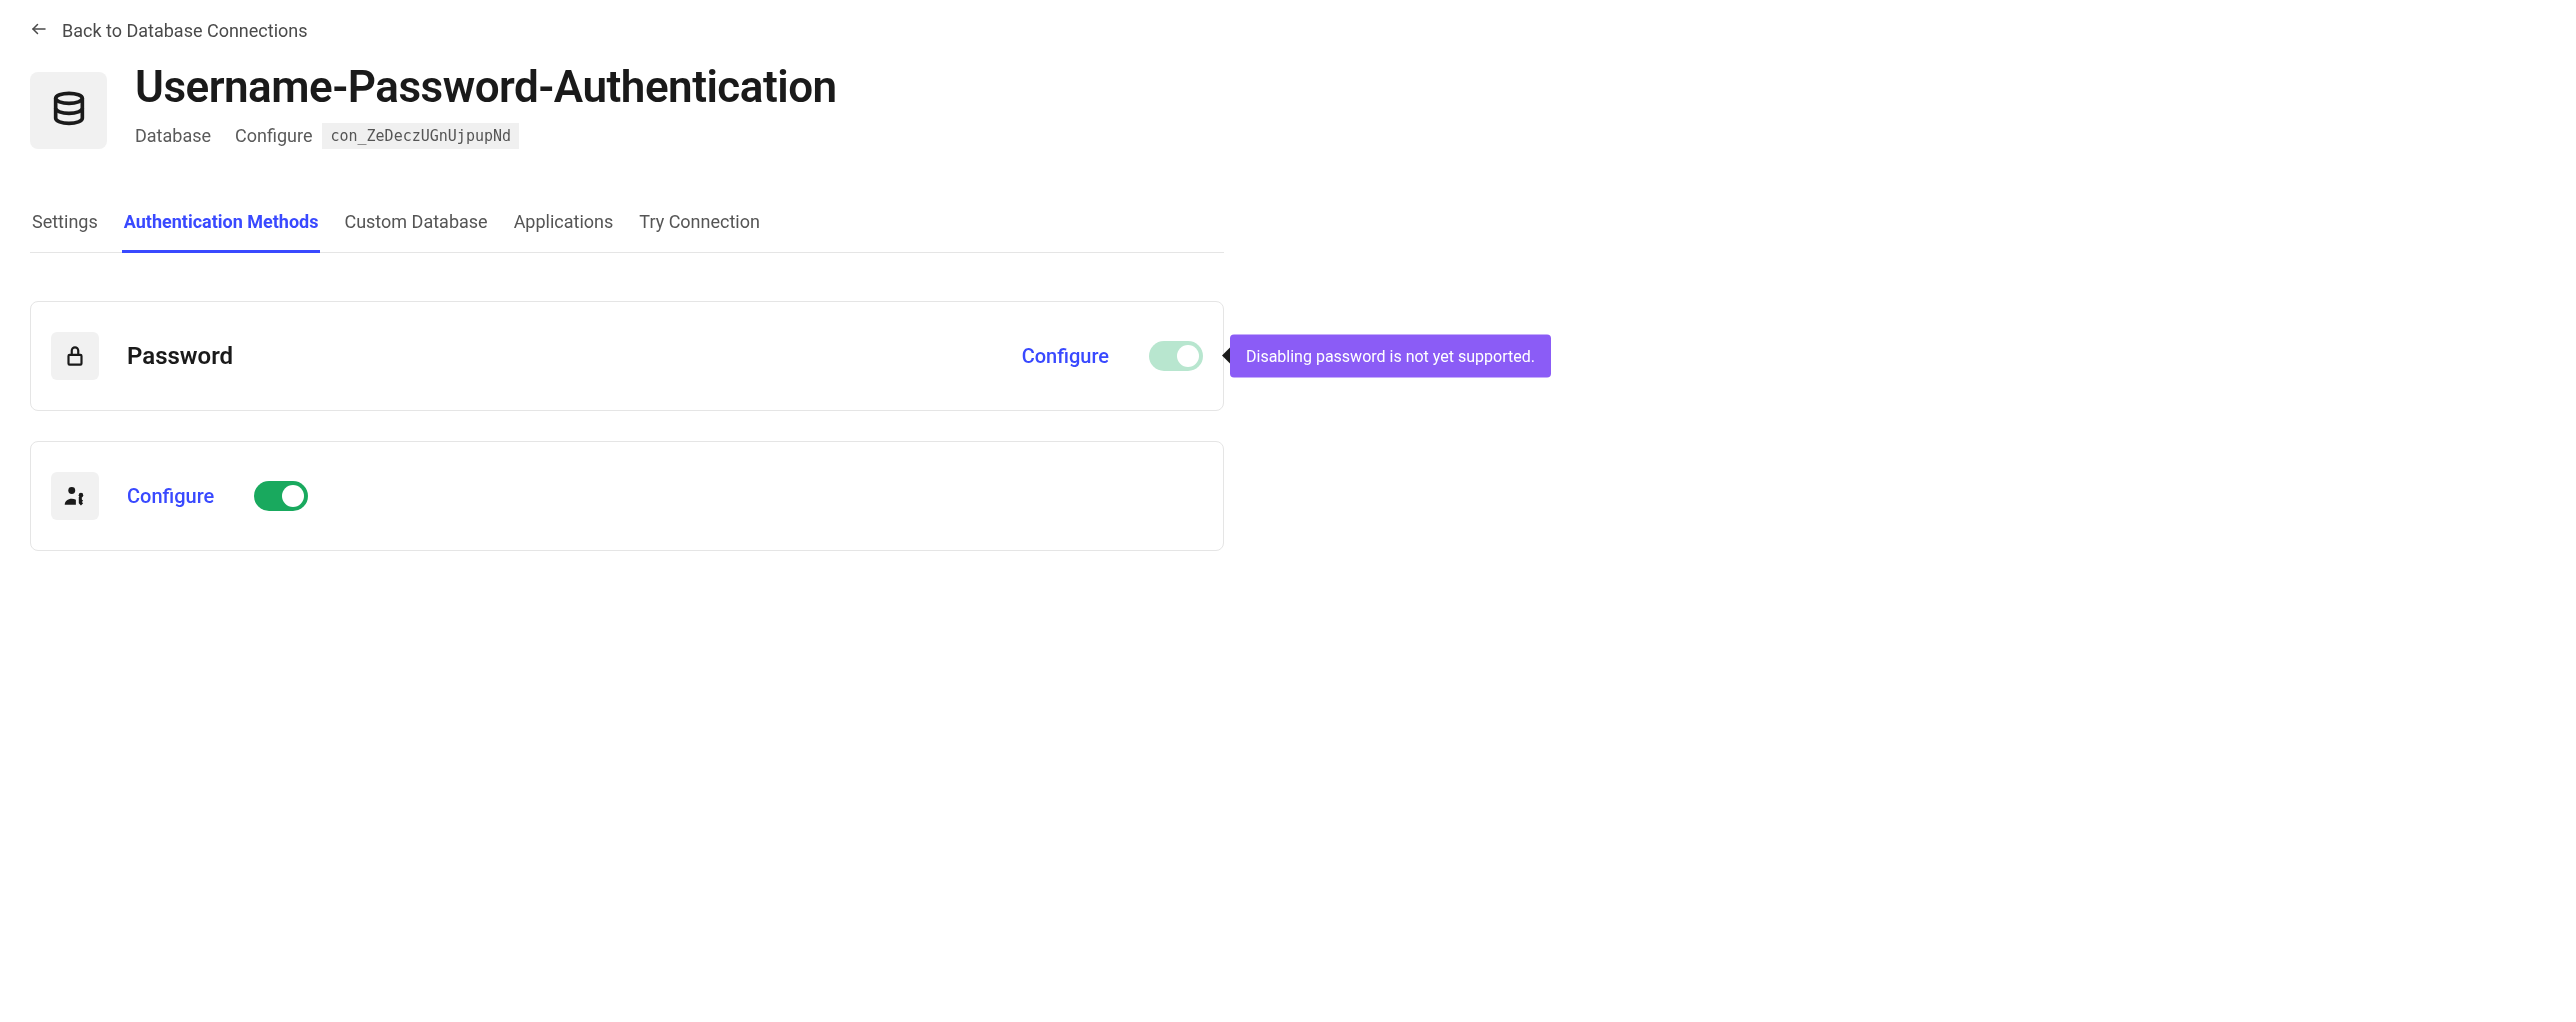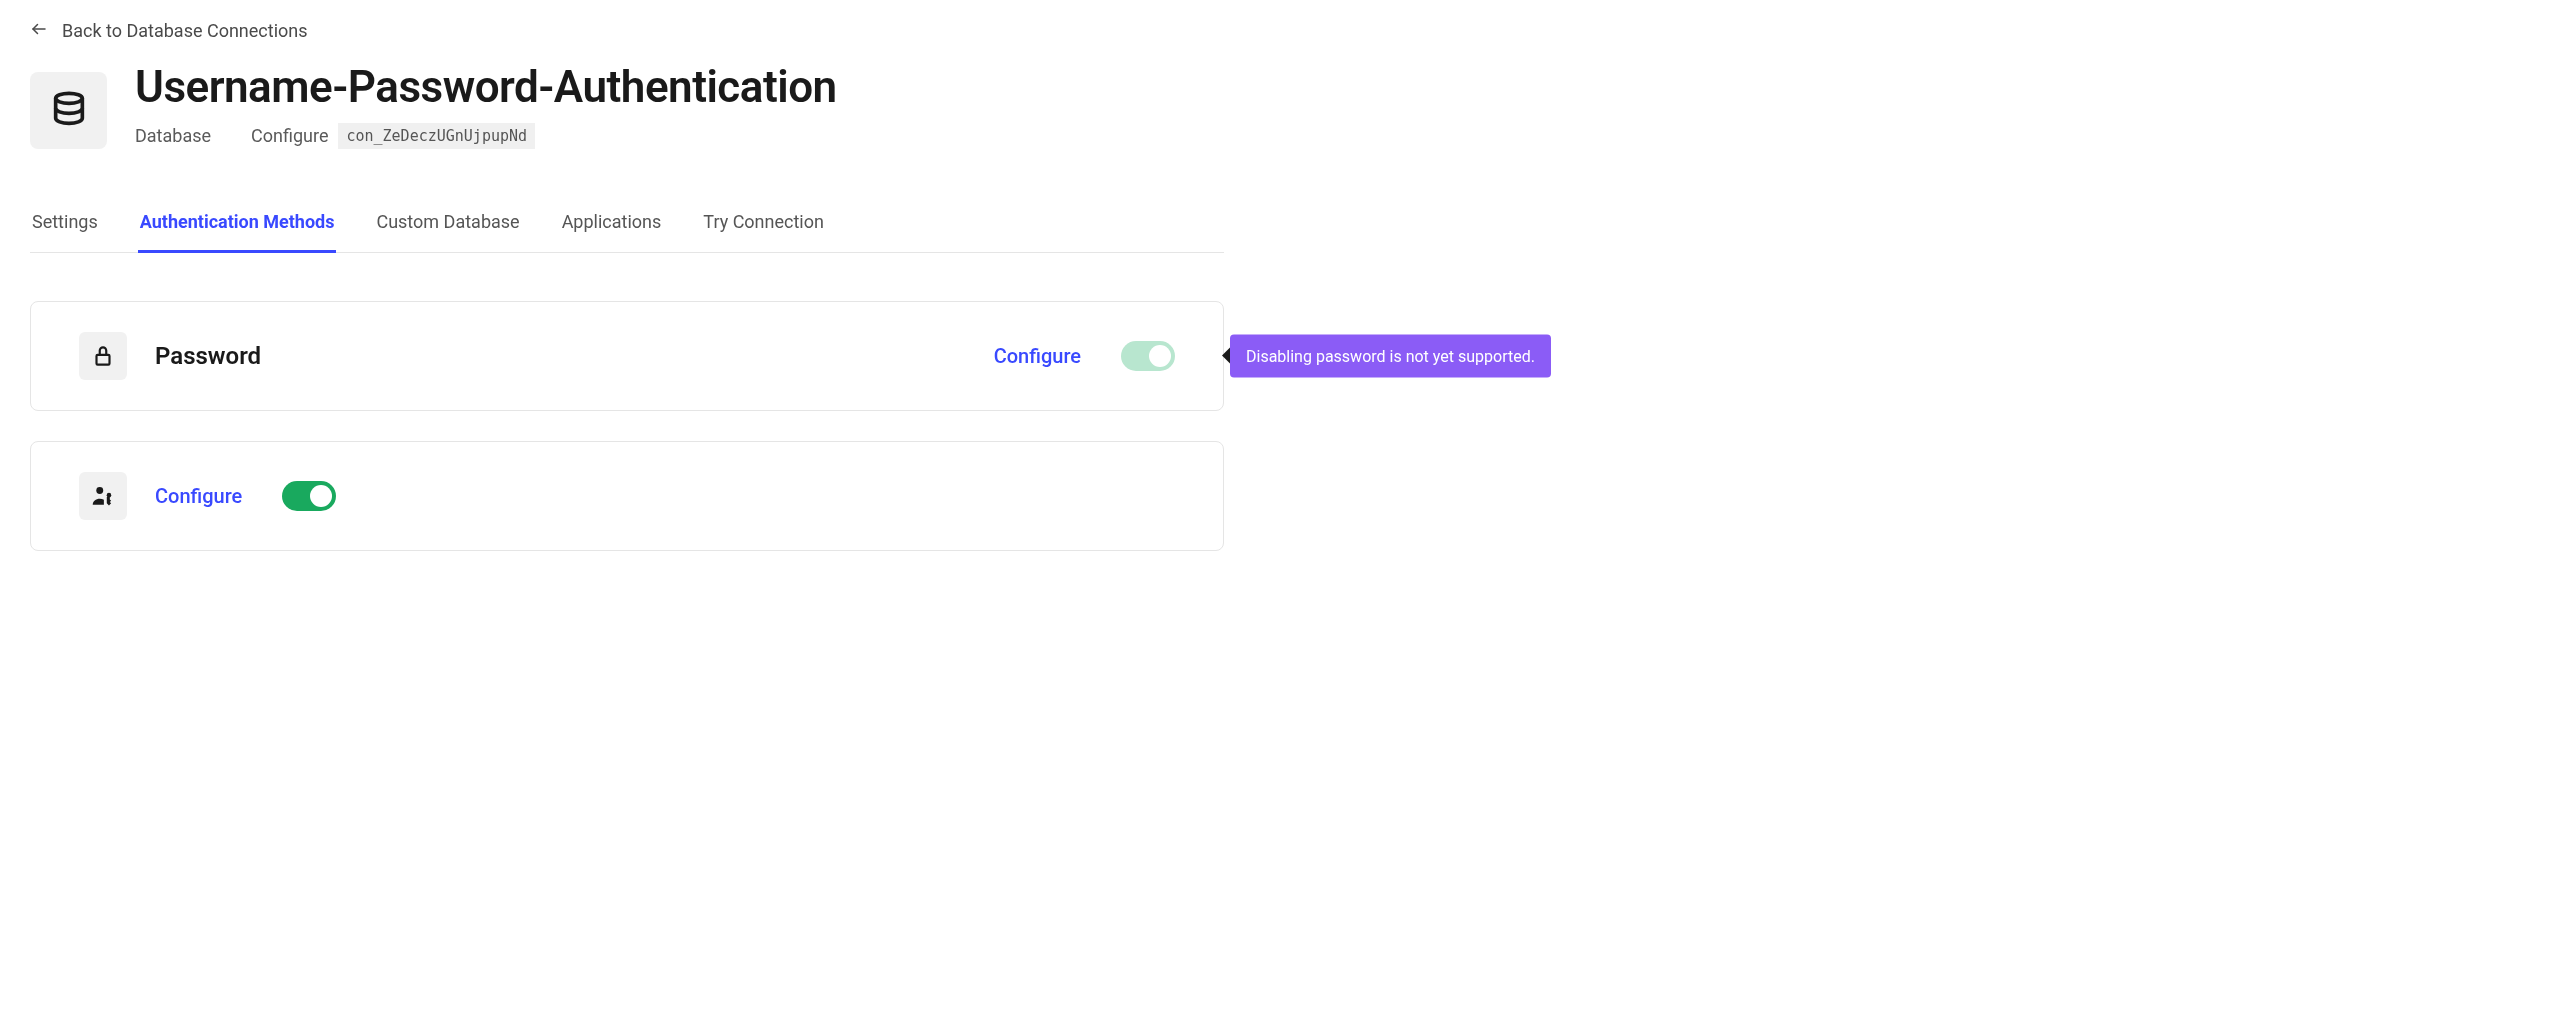--- a/index.html
+++ b/index.html
@@ -36,37 +36,37 @@
   .conn-icon-wrap svg { width: 40px; height: 40px; stroke: #1a1a1a; fill:none; stroke-width:2.2; }
   .conn-title {
     font-size: 44px;
     font-weight: 600;
     letter-spacing: -0.5px;
     line-height: 1.15;
   }
   .meta-row {
     display: flex;
     align-items: center;
-    gap: 40px;
+    gap: 24px;
     margin-top: 10px;
     font-size: 18px;
     color: #5a5a5a;
   }
   .meta-item { display: flex; align-items: center; gap: 10px; }
   .identifier-chip {
     background: #f0f0f0;
     font-family: ui-monospace, SFMono-Regular, Menlo, monospace;
     font-size: 15px;
     color: #555;
     padding: 4px 8px;
     border-radius: 0;
   }
   .tabs {
     display: flex;
-    gap: 38px;
+    gap: 22px;
     border-bottom: 1px solid #e5e5e5;
     margin-top: 52px;
     width: 1194px;
     max-width: 100%;
   }
   .tab {
     padding: 10px 2px 18px 2px;
     font-size: 18px;
     color: #555;
     cursor: pointer;
@@ -75,21 +75,21 @@
   }
   .tab.active {
     color: #3949ff;
     border-bottom-color: #3949ff;
     font-weight: 700;
   }
   .cards { margin-top: 48px; width: 1194px; max-width: 100%; }
   .card {
     border: 1px solid #e5e5e5;
     border-radius: 8px;
-    padding: 30px 48px;
+    padding: 30px 20px;
     display: flex;
     align-items: center;
     margin-bottom: 30px;
     position: relative;
   }
   .card-icon {
     width: 48px;
     height: 48px;
     background: #f1f1f1;
     border-radius: 6px;

